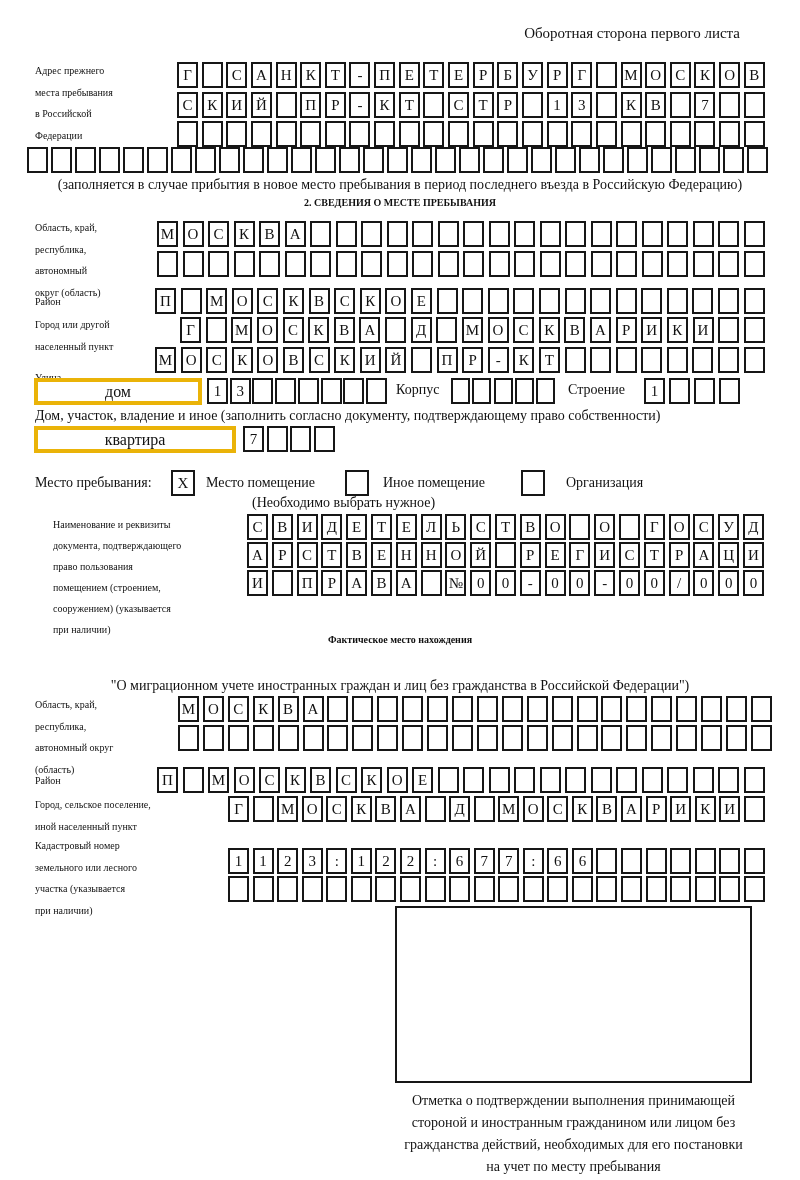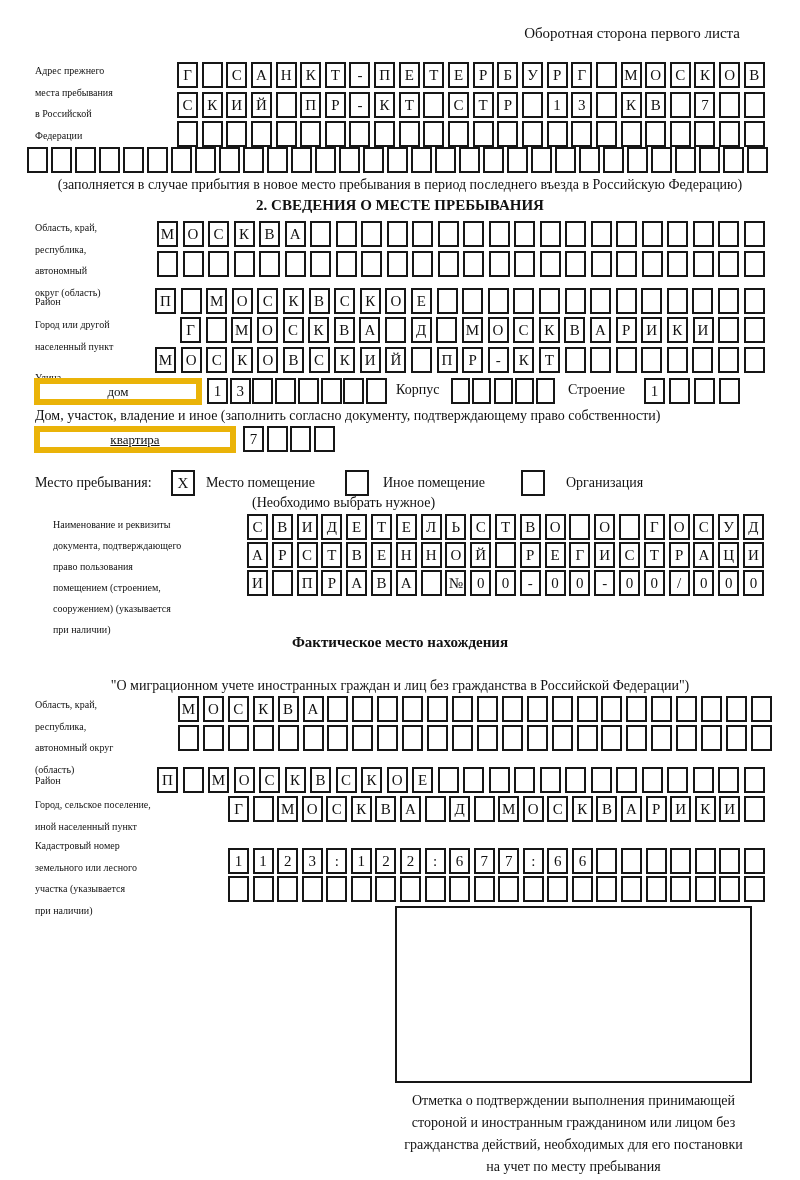--- a/index.html
+++ b/index.html
@@ -1,28 +1,28 @@
 <!DOCTYPE html>
 <html><head>
 <meta charset="utf-8">
 <style>
   html,body{margin:0;padding:0;background:#ffffff;}
   .page{position:relative;width:800px;height:1180px;background:#ffffff;
         font-family:"Liberation Serif", serif;color:#111;overflow:hidden;}
   .lbl{position:absolute;font-size:10px;line-height:21.5px;white-space:pre-line;}
   .note{position:absolute;font-size:14px;line-height:18px;}
   .center{left:0;width:800px;text-align:center;}
-  .title{position:absolute;font-weight:bold;font-size:15px;}
+  .title{position:absolute;font-weight:bold;font-size:10px;}
   .cellrow{position:absolute;display:flex;justify-content:space-between;}
   .cell{box-sizing:border-box;width:21px;height:26px;border:2px solid #161616;
         display:flex;align-items:center;justify-content:center;
         font-size:15px;line-height:1;background:#fff;}
   .sm .cell{width:19px;}
-  .wbox{position:absolute;box-sizing:border-box;height:27px;border:6px solid #eab308;
-        display:flex;align-items:center;justify-content:center;font-size:13px;background:#fff;}
+  .wbox{position:absolute;box-sizing:border-box;height:27px;border:4px solid #eab308;
+        display:flex;align-items:center;justify-content:center;font-size:16px;background:#fff;}
   .chk{position:absolute;box-sizing:border-box;width:24px;height:26px;border:2px solid #161616;
        display:flex;align-items:center;justify-content:center;font-size:15px;background:#fff;}
   .stampbox{position:absolute;box-sizing:border-box;border:2px solid #161616;background:#fff;}
   .stampnote{position:absolute;font-size:14px;line-height:22px;text-align:center;white-space:pre-line;}
 </style>
 </head>
 <body>
 
 <div class="page">
 
@@ -309,21 +309,21 @@
     </div>
   <div class="note" style="left:568px;top:381px;">Строение</div>
   <div class="cellrow" style="left:644px;top:378px;width:96px;">
       <span class="cell">1</span>
       <span class="cell"></span>
       <span class="cell"></span>
       <span class="cell"></span>
     </div>
   <div class="note" style="left:35px;top:407px;width:730px;">Дом, участок, владение и иное (заполнить согласно документу, подтверждающему право собственности)</div>
 
-  <div class="wbox" style="left:34px;top:426px;width:202px;text-decoration:underline;">квартира</div>
+  <div class="wbox" style="left:34px;top:426px;width:202px;">квартира</div>
   <div class="cellrow" style="left:243px;top:426px;width:92px;">
       <span class="cell">7</span>
       <span class="cell"></span>
       <span class="cell"></span>
       <span class="cell"></span>
     </div>
 
   <div class="note" style="left:35px;top:474px;">Место пребывания:</div>
   <div class="chk" style="left:171px;top:470px;">X</div>
   <div class="note" style="left:206px;top:474px;">Место помещение</div>

